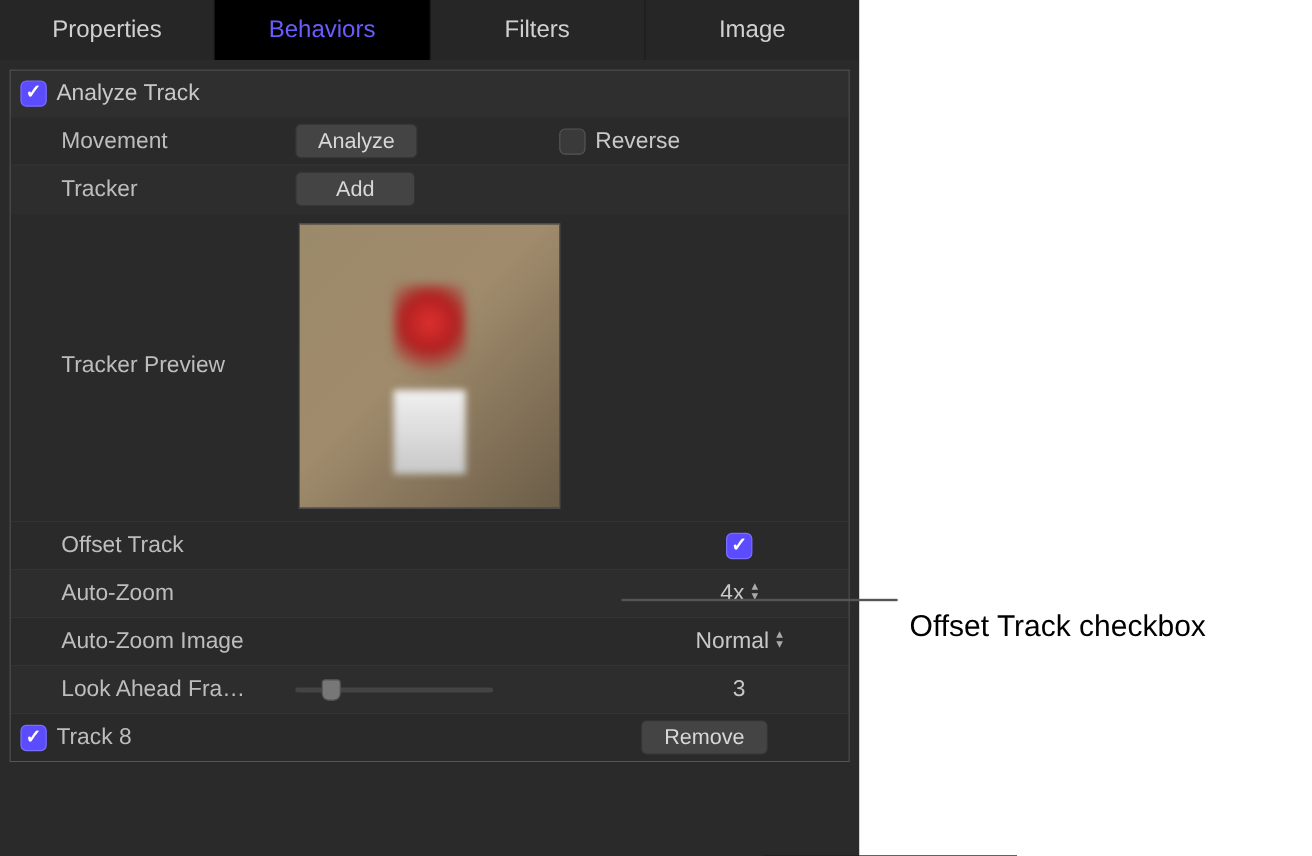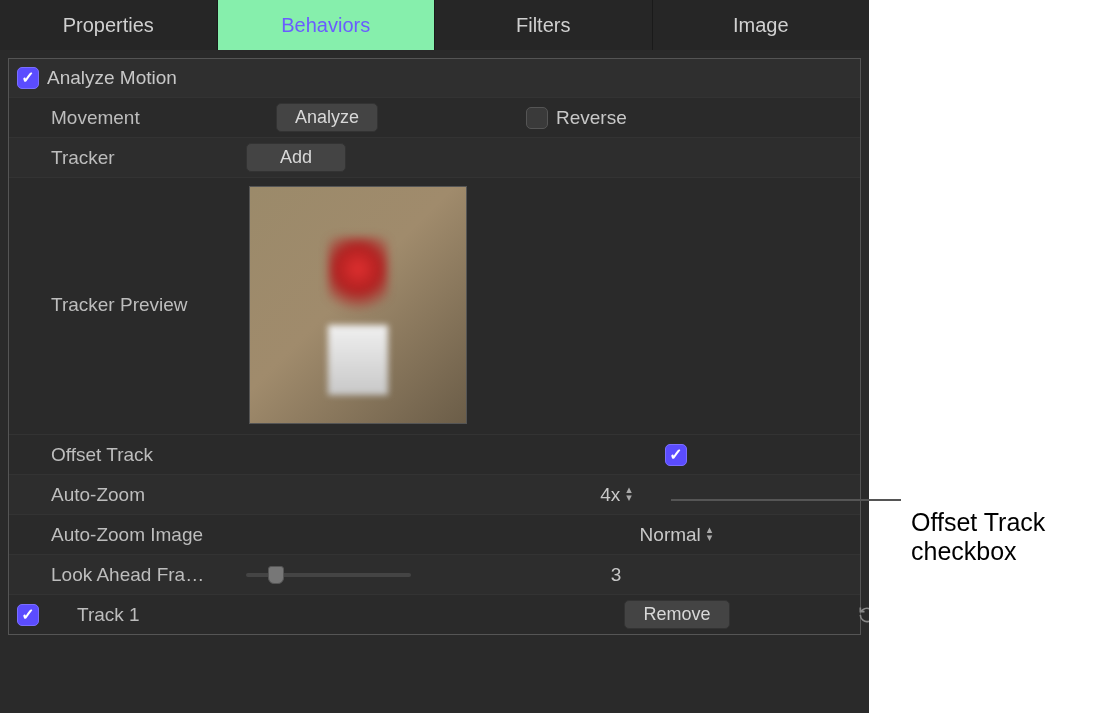--- a/index.html
+++ b/index.html
@@ -6,42 +6,42 @@
   body {
     background: #1a1a1a;
     font-family: -apple-system, "Helvetica Neue", Arial, sans-serif;
     font-size: 19px;
     color: #c8c8c8;
     width: 1093px;
     height: 713px;
     overflow: hidden;
   }
   .wrap { display: flex; height: 100%; }
-  .panel-area { width: 869px; background: #2a2a2a; }
+  .panel-area { width: 716px; background: #2a2a2a; }
   .callout-area { flex: 1; background: #ffffff; position: relative; }
 
   
   .tabs {
     display: flex;
     background: #2a2a2a;
     height: 50px;
   }
   .tab {
     flex: 1;
     display: flex;
     align-items: center;
     justify-content: center;
     font-size: 20px;
     color: #d0d0d0;
     border-right: 1px solid #1a1a1a;
     background: #262626;
   }
   .tab:last-child { border-right: none; }
   .tab.active {
-    background: #86efac;
+    background: #000000;
     color: #6a5cff;
   }
 
   .panel-body {
     border: 1px solid #555;
     margin: 8px;
     background: #2a2a2a;
   }
 
   .section-header {
@@ -53,21 +53,21 @@
   }
 
   .row {
     display: flex;
     align-items: center;
     min-height: 40px;
     padding: 4px 8px 4px 42px;
     border-top: 1px solid #333;
     background: #2d2d2d;
   }
-  .row-alt { background: #2a2a2a; gap: 30px; }
+  .row-alt { background: #2a2a2a; }
   .row-label {
     flex: 0 0 195px;
     color: #bdbdbd;
     font-size: 19px;
     white-space: nowrap;
     overflow: hidden;
     text-overflow: ellipsis;
   }
   .row-control {
     flex: 0 0 220px;
@@ -226,21 +226,21 @@
       <div class="tab">Properties</div>
       <div class="tab active">Behaviors</div>
       <div class="tab">Filters</div>
       <div class="tab">Image</div>
     </div>
 
     <div class="panel-body">
 
       <div class="section-header">
         <span class="checkbox checked"></span>
-        <span>Analyze Motion</span>
+        <span>Analyze Track</span>
       </div>
 
       <div class="row row-alt">
         <div class="row-label">Movement</div>
         <div class="row-control">
           <div class="btn">Analyze</div>
         </div>
         <div style="display:flex;align-items:center;gap:8px;">
           <span class="checkbox"></span>
           <span>Reverse</span>
@@ -299,21 +299,21 @@
             <div class="slider-thumb" style="left:18%;"></div>
           </div>
         </div>
         <div class="row-value">
           <span>3</span>
         </div>
       </div>
 
       <div class="row row-alt" style="padding-left:8px;">
         <span class="checkbox checked" style="margin-right:8px;"></span>
-        <div class="row-label" style="flex:0 0 170px;">Track 1</div>
+        <div class="row-label" style="flex:0 0 170px;">Track 8</div>
         <div class="row-control"></div>
         <div class="row-value">
           <div class="btn">Remove</div>
         </div>
         <div class="row-end">
           <svg class="reset-icon" viewBox="0 0 24 24" fill="none" stroke="currentColor" stroke-width="2">
             <path d="M4 12a8 8 0 1 0 3-6.3L4 8"></path>
             <path d="M4 3v5h5"></path>
           </svg>
         </div>

